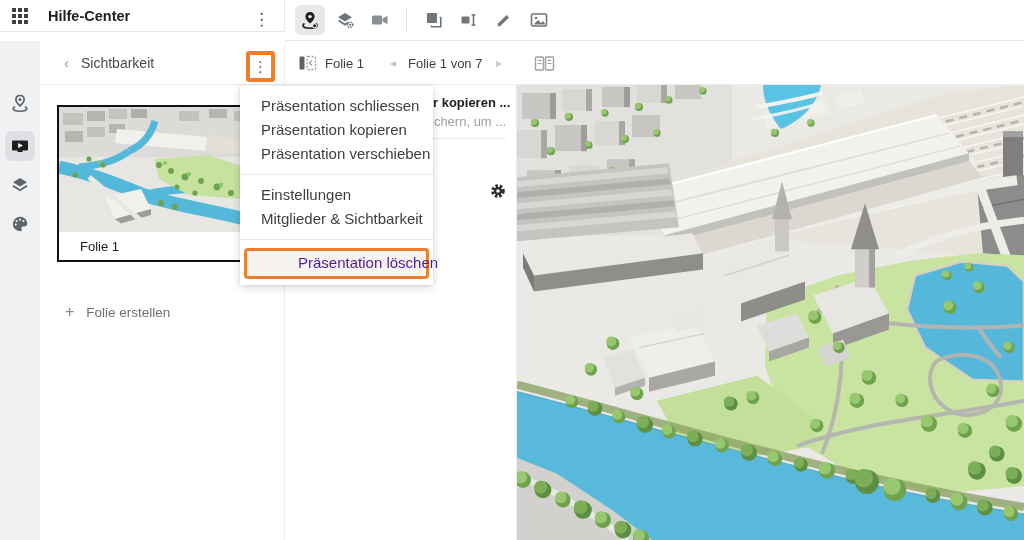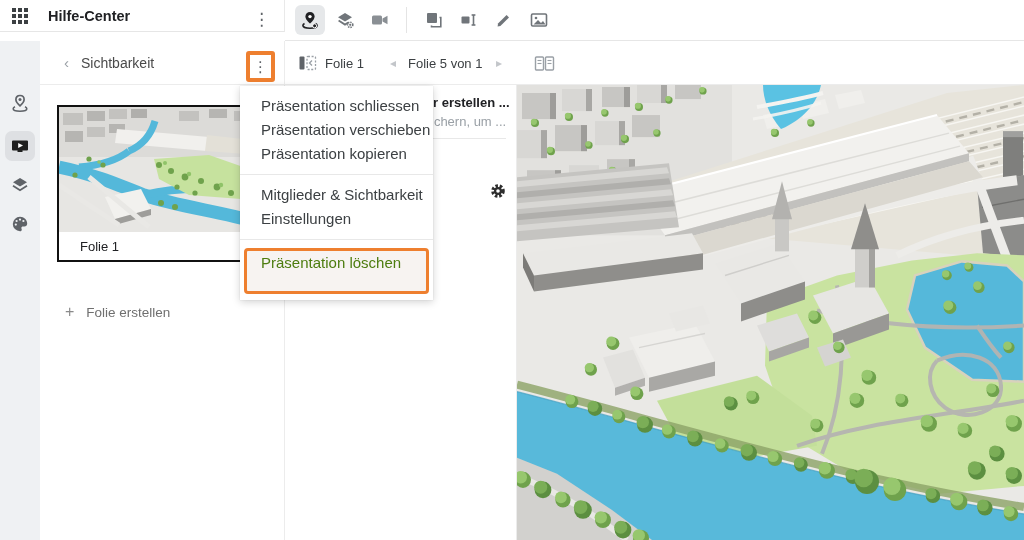--- a/index.html
+++ b/index.html
@@ -56,21 +56,21 @@
   
   .scene{position:absolute;left:517px;top:85px;width:507px;height:455px;cursor:grab;overflow:hidden;}
   .scene svg{display:block;}
 
   
   .menu{position:absolute;left:240px;top:86px;width:193px;background:#fff;
     box-shadow:0 2px 8px rgba(0,0,0,.18),0 0 1px rgba(0,0,0,.15);padding-top:8px;padding-bottom:6px;z-index:30;}
   .menu-item{height:24px;line-height:24px;padding-left:21px;font-size:15px;color:#3c4043;cursor:pointer;white-space:nowrap;}
   .menu-div{height:1px;background:#e8e8e8;margin:8px 0;}
   .menu-danger-box{margin:3px 4px 0 4px;border:3px solid #ee7f2f;border-radius:4px;background:#f7f3f1;}
-  .menu-danger-box .menu-item{color:#4d7c0f;height:40px;line-height:23px;padding-left:14px;}
+  .menu-danger-box .menu-item{color:#4c1d95;height:25px;line-height:23px;padding-left:14px;margin-left:37px;}
 
   .ic{display:inline-flex;}
 </style>
 </head>
 <body>
 
 <div class="app">
 
   <div class="hdr-left">
     <div class="apps-btn">
@@ -275,41 +275,41 @@
         </svg>
       </span>
     </div>
     <div class="ct-item" style="left:40px;">
       <span class="ct-label">Folie 1</span>
     </div>
     <div class="ct-item" style="left:105px;">
       <span class="ct-chev">◂</span>
     </div>
     <div class="ct-item" style="left:123px;">
-      <span class="ct-label">Folie 5 von 1</span>
+      <span class="ct-label">Folie 1 von 7</span>
     </div>
     <div class="ct-item" style="left:211px;">
       <span class="ct-chev">▸</span>
     </div>
     <div class="ct-item" style="left:249px;">
       <span class="ic">
         <svg width="21" height="17" viewBox="0 0 21 17">
           <rect x="1.5" y="2" width="8" height="13" rx="1" fill="none" stroke="#9aa0a6" stroke-width="1.4"></rect>
           <rect x="11.5" y="2" width="8" height="13" rx="1" fill="none" stroke="#9aa0a6" stroke-width="1.4"></rect>
           <line x1="3.5" y1="5.5" x2="7.5" y2="5.5" stroke="#9aa0a6" stroke-width="1.1"></line>
           <line x1="13.5" y1="5.5" x2="17.5" y2="5.5" stroke="#9aa0a6" stroke-width="1.1"></line>
           <line x1="3.5" y1="8.5" x2="7.5" y2="8.5" stroke="#9aa0a6" stroke-width="1.1"></line>
           <line x1="13.5" y1="8.5" x2="17.5" y2="8.5" stroke="#9aa0a6" stroke-width="1.1"></line>
         </svg>
       </span>
     </div>
   </div>
 
   <div class="props-panel">
-    <div class="pp-line1">r erstellen ...</div>
+    <div class="pp-line1">r kopieren ...</div>
     <div class="pp-line2">ichern, um ...</div>
     <div class="pp-div"></div>
     <div class="pp-gear">
       <span class="ic">
         <svg width="16" height="16" viewBox="-8 -8 16 16">
           <circle r="5" fill="none" stroke="#2d2d2d" stroke-width="3.6" stroke-dasharray="2.4 1.7"></circle>
           <circle r="4" fill="#2d2d2d"></circle>
           <circle r="1.8" fill="#fff"></circle>
         </svg>
       </span>
@@ -531,24 +531,24 @@
           <use href="#td" transform="translate(66,424) scale(1.1)"></use>
         <use href="#t" transform="translate(86,434)"></use>
           <use href="#td" transform="translate(106,444) scale(1.05)"></use>
         <use href="#t" transform="translate(124,452)"></use>
       </g>
     </svg>
   </div>
 
   <div class="menu">
     <div class="menu-item">Präsentation schliessen</div>
+    <div class="menu-item">Präsentation kopieren</div>
     <div class="menu-item">Präsentation verschieben</div>
-    <div class="menu-item">Präsentation kopieren</div>
     <div class="menu-div"></div>
+    <div class="menu-item">Einstellungen</div>
     <div class="menu-item">Mitglieder &amp; Sichtbarkeit</div>
-    <div class="menu-item">Einstellungen</div>
     <div class="menu-div"></div>
     <div class="menu-danger-box">
       <div class="menu-item">Präsentation löschen</div>
     </div>
   </div>
 
 </div>
 
 </body></html>

